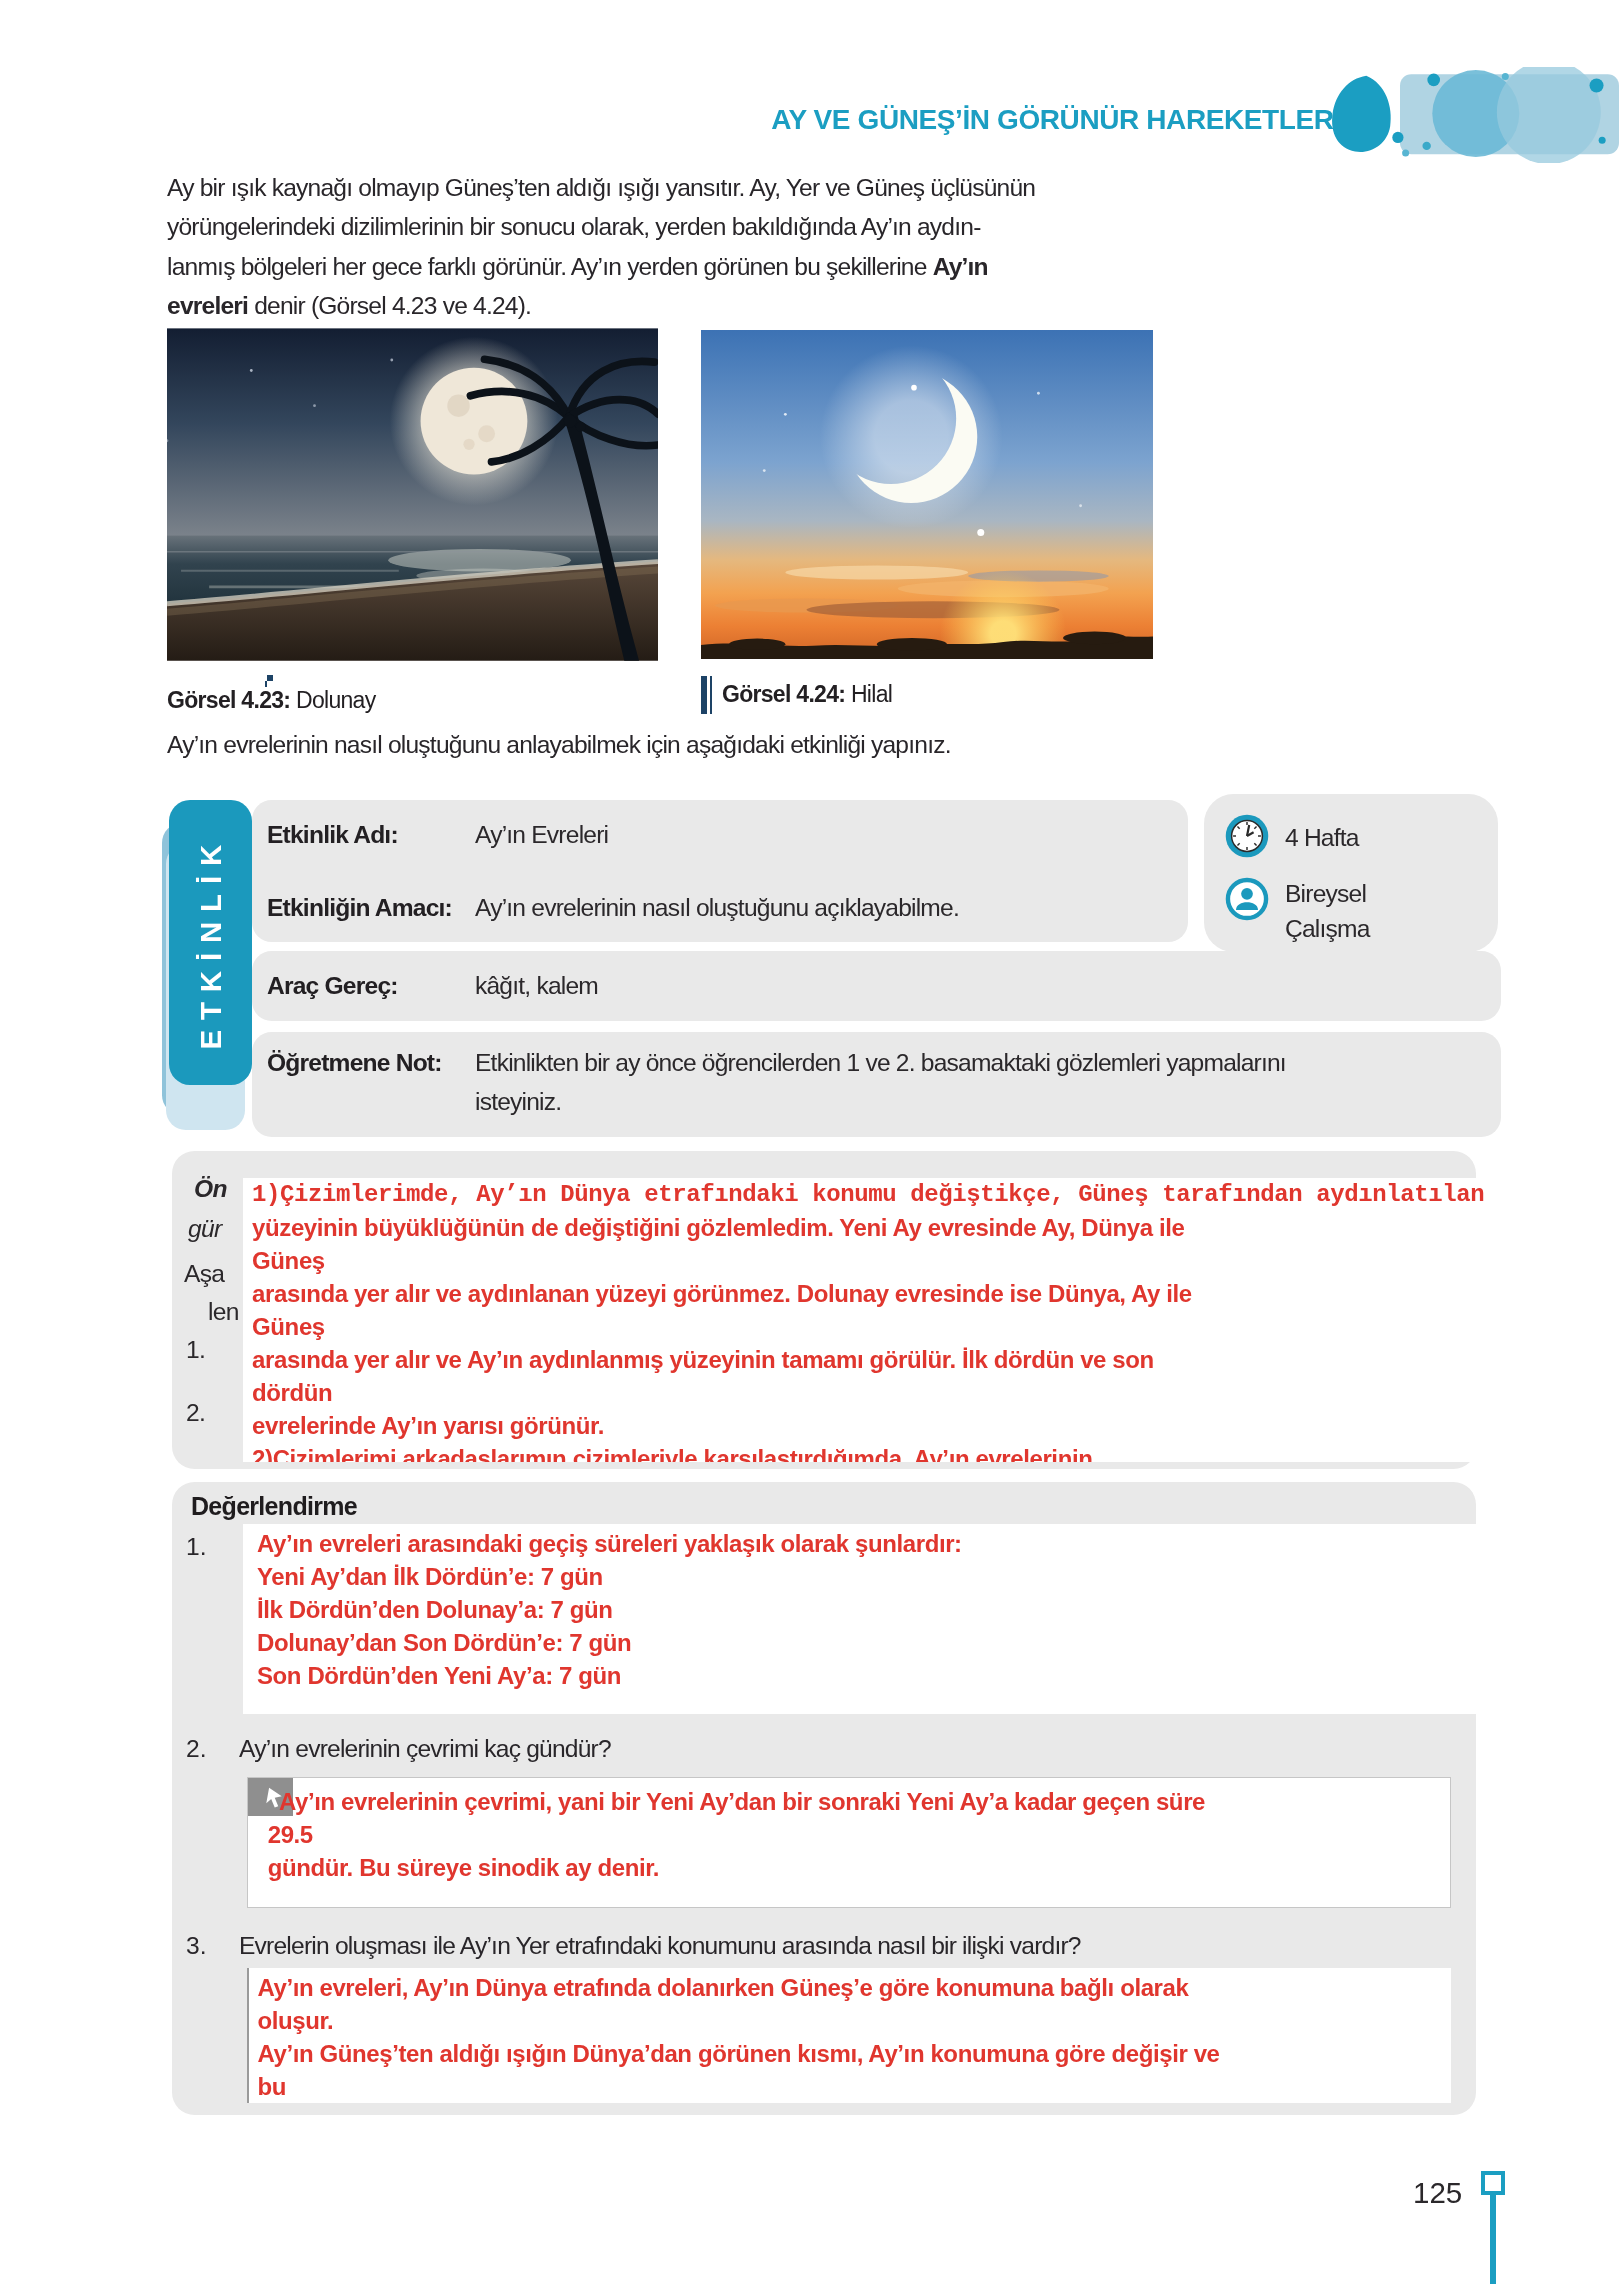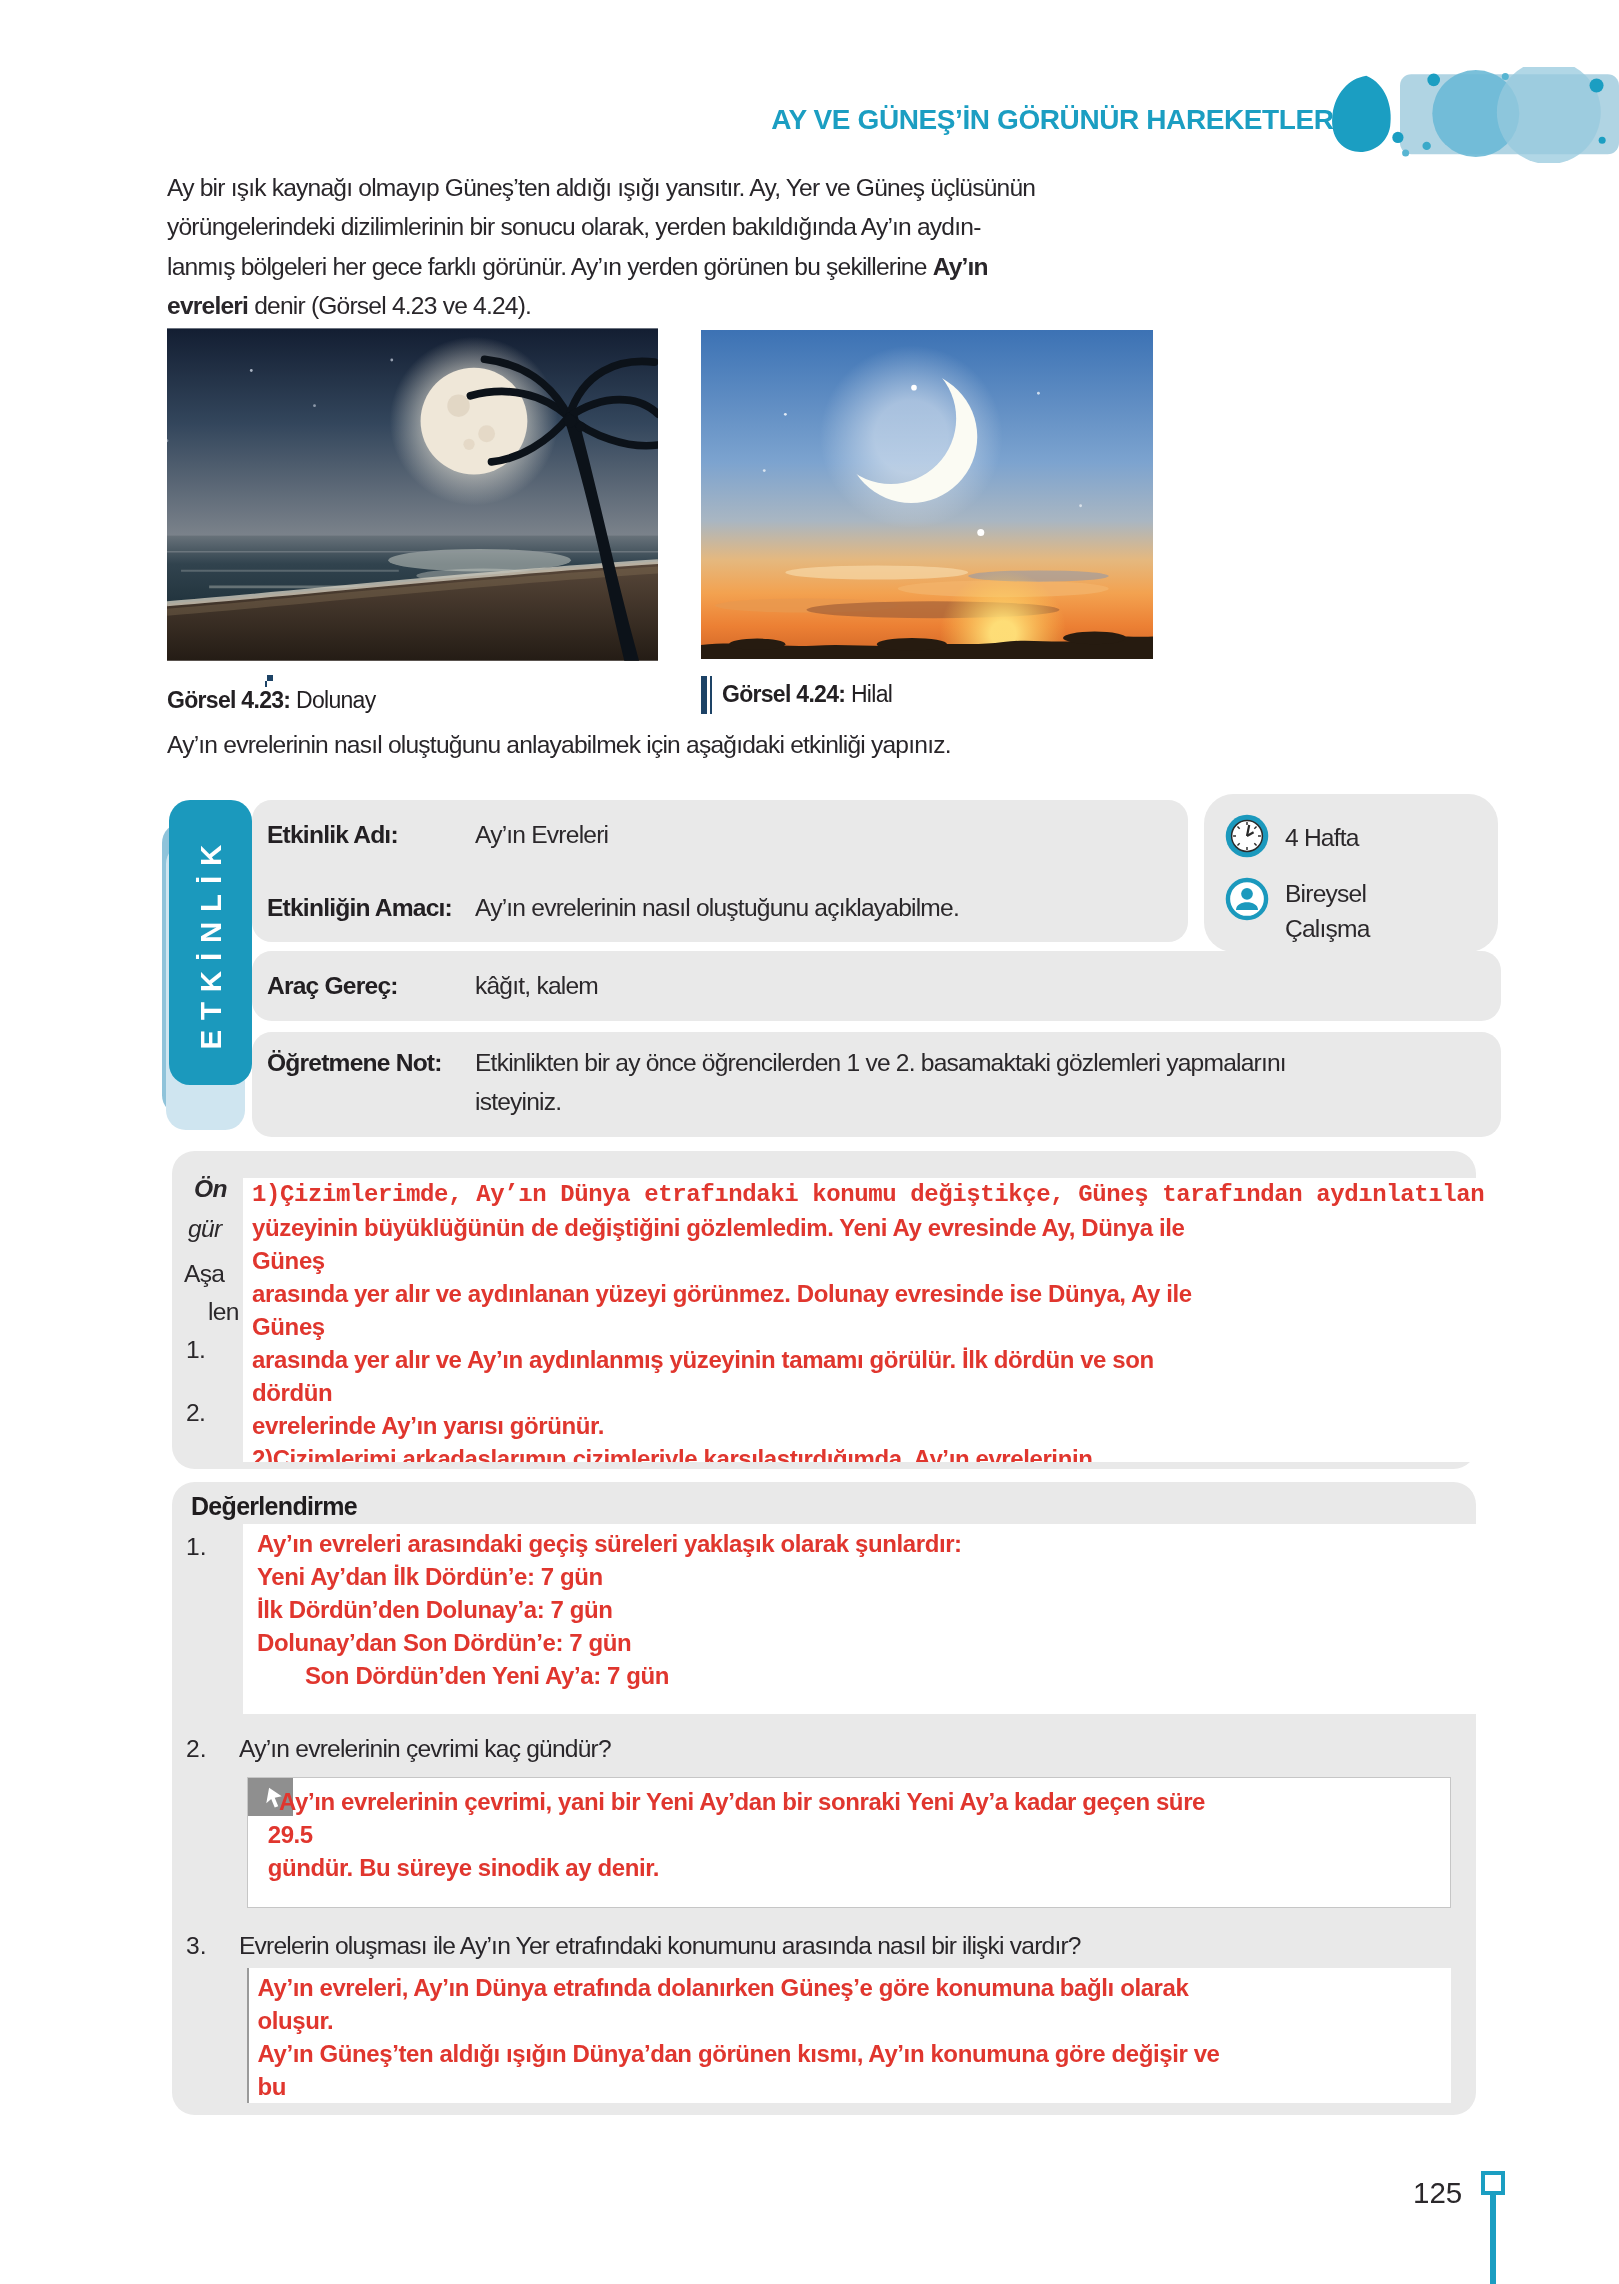--- a/index.html
+++ b/index.html
@@ -260,21 +260,21 @@
 
 <div class="abs graybox" style="left:172px;top:1482px;width:1304px;height:633px;border-radius:22.5px;"></div>
 <div class="abs heading" style="left:191px;top:1492px;">Değerlendirme</div>
 
 <div class="abs qno" style="left:186px;top:1533px;">1.</div>
 <div class="abs overlay" style="left:243px;top:1524px;width:1246px;height:190px;padding-left:12px;">
   <div class="red" style="left:14px;top:5.6px;">Ay’ın evreleri arasındaki geçiş süreleri yaklaşık olarak şunlardır:</div>
   <div class="red" style="left:14px;top:39px;">Yeni Ay’dan İlk Dördün’e: 7 gün</div>
   <div class="red" style="left:14px;top:72px;">İlk Dördün’den Dolunay’a: 7 gün</div>
   <div class="red" style="left:14px;top:105px;">Dolunay’dan Son Dördün’e: 7 gün</div>
-  <div class="red" style="left:14px;top:138px;margin-left:48px;">Son Dördün’den Yeni Ay’a: 7 gün</div>
+  <div class="red" style="left:14px;top:138px;">Son Dördün’den Yeni Ay’a: 7 gün</div>
 </div>
 
 <div class="abs qno" style="left:186px;top:1735px;">2.</div>
 <div class="abs q" style="left:239px;top:1735px;">Ay’ın evrelerinin çevrimi kaç gündür?</div>
 <div class="abs overlay" style="left:247px;top:1777px;width:1202px;height:129px;border:0.7px solid #c6c6c6;">
   <div style="position:absolute;left:0;top:0;width:45px;height:38px;background:#8f8f8f;">
     <svg width="45" height="38" viewBox="0 0 64 54">
       <path d="M30,14 L48,26 L38,28 L43,40 L38,42 L33,30 L26,36 Z" fill="#ffffff"></path>
     </svg>
   </div>

